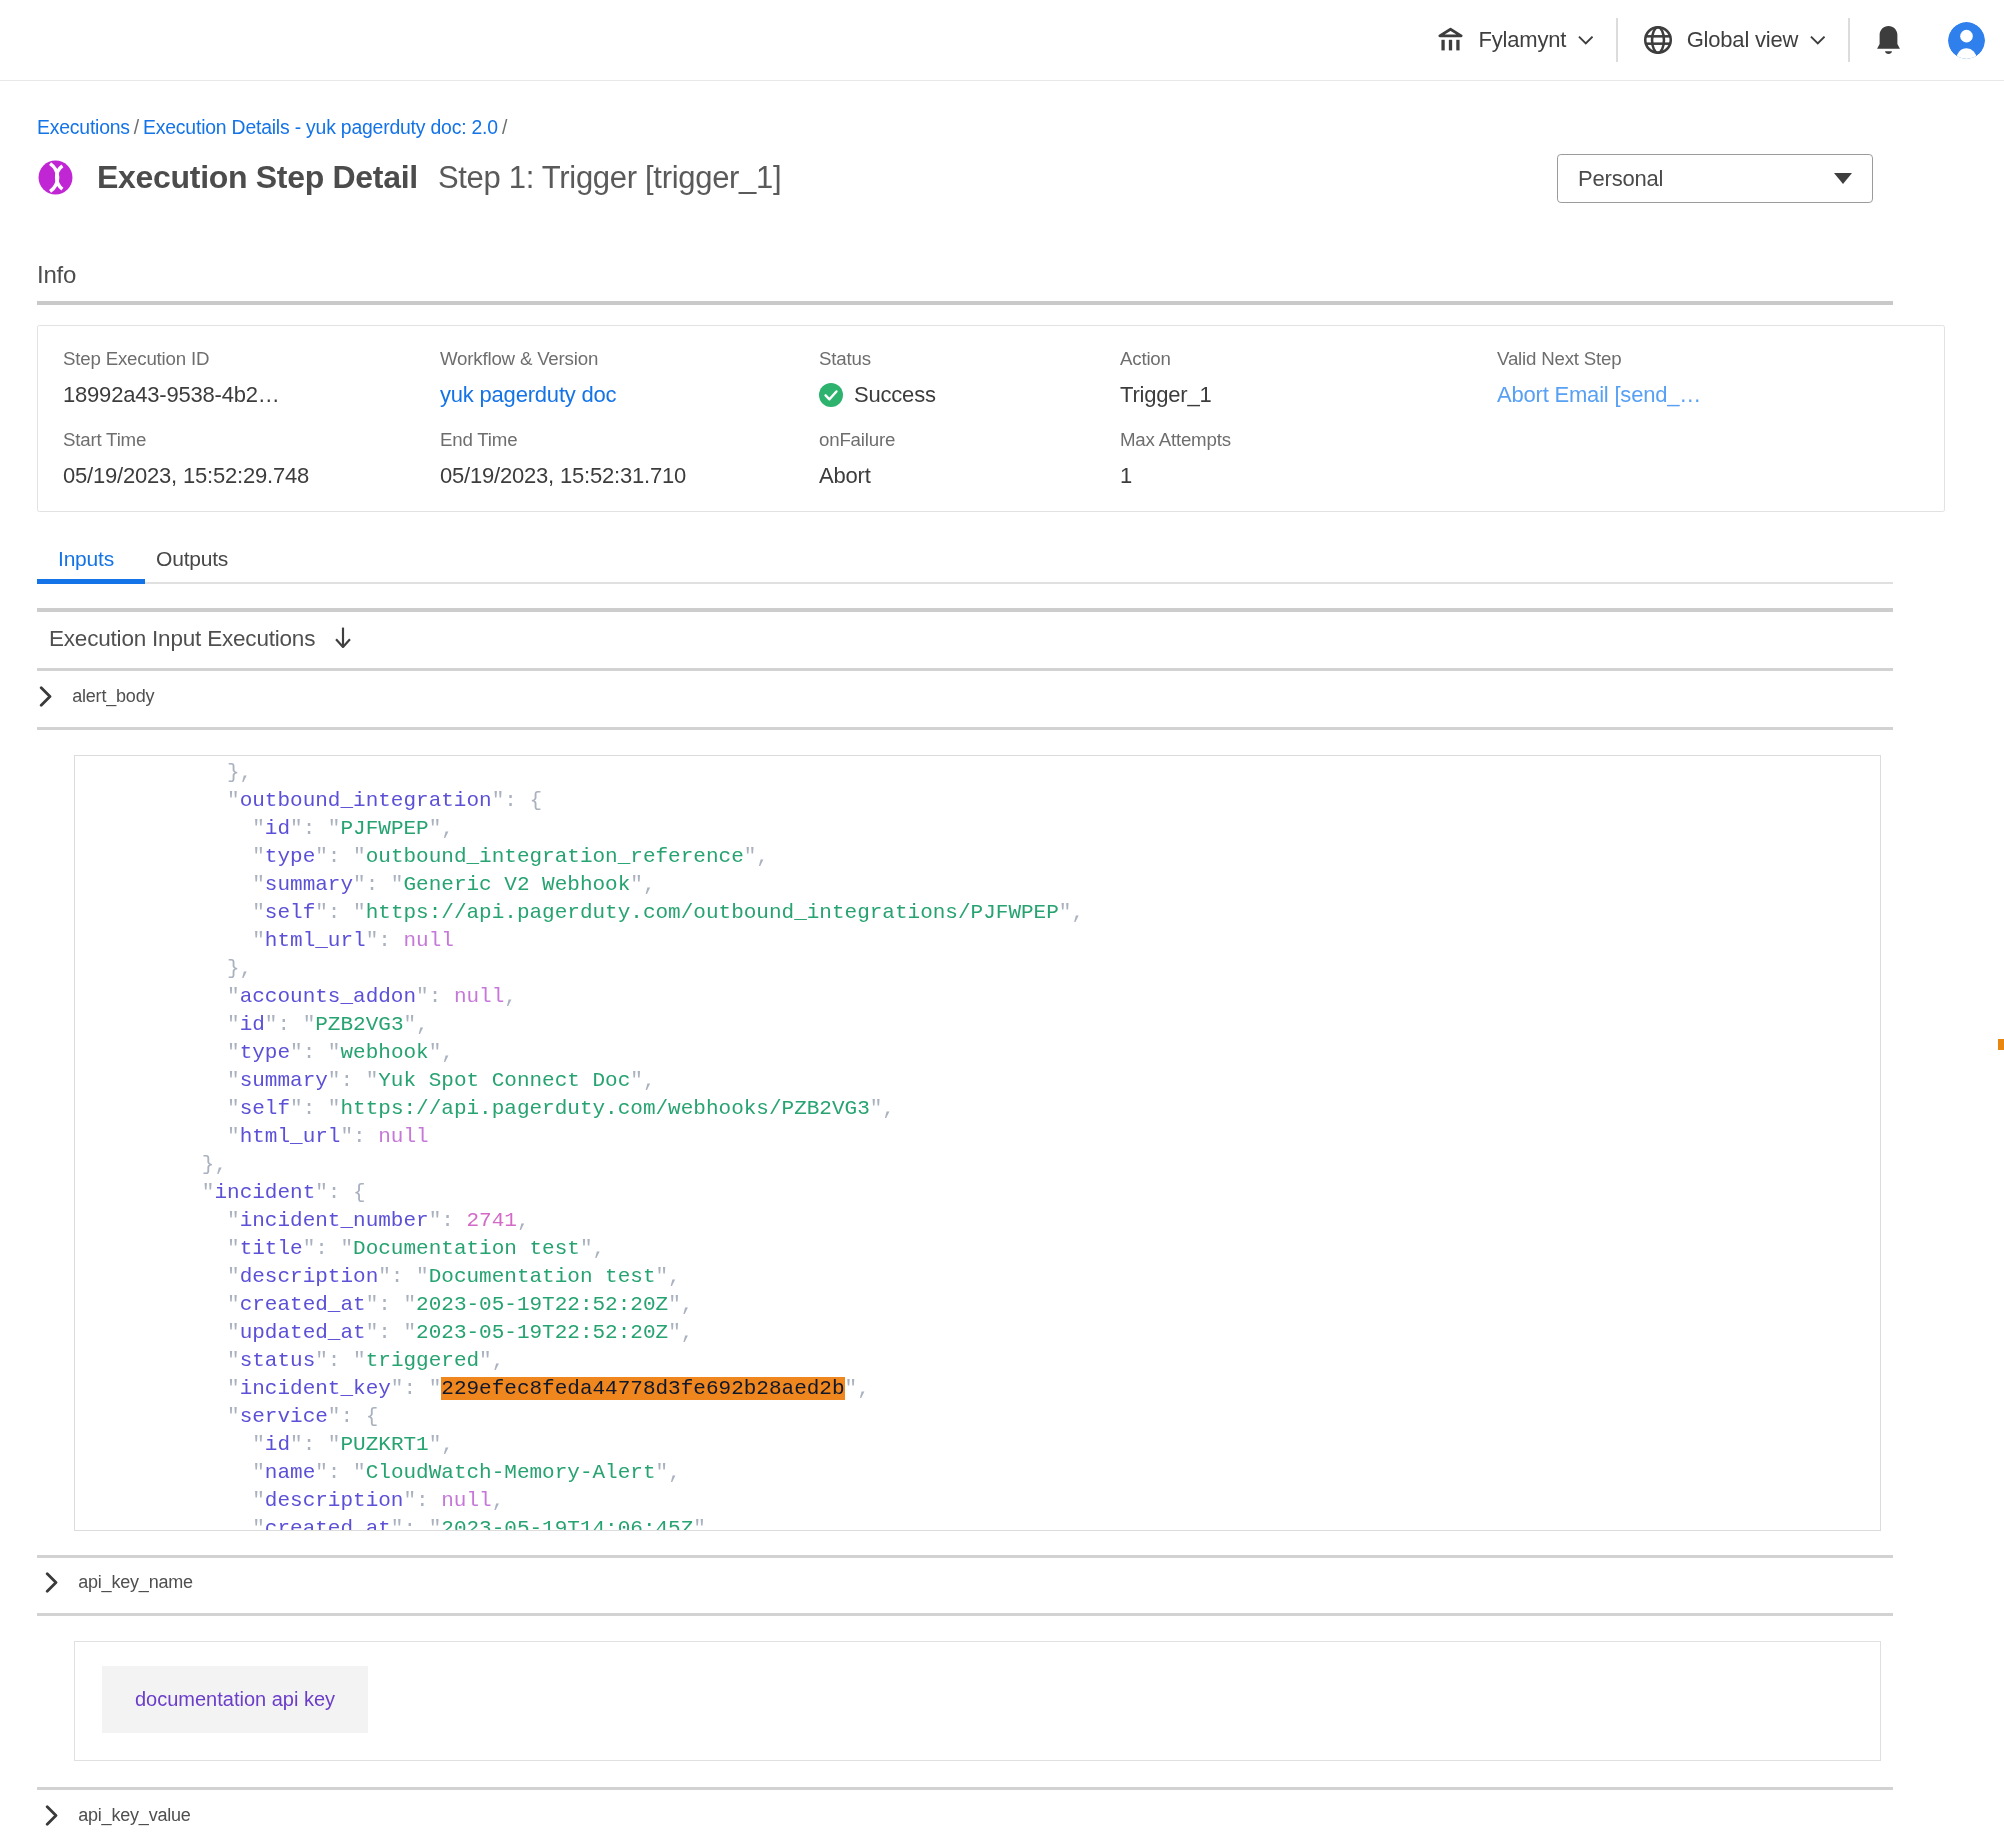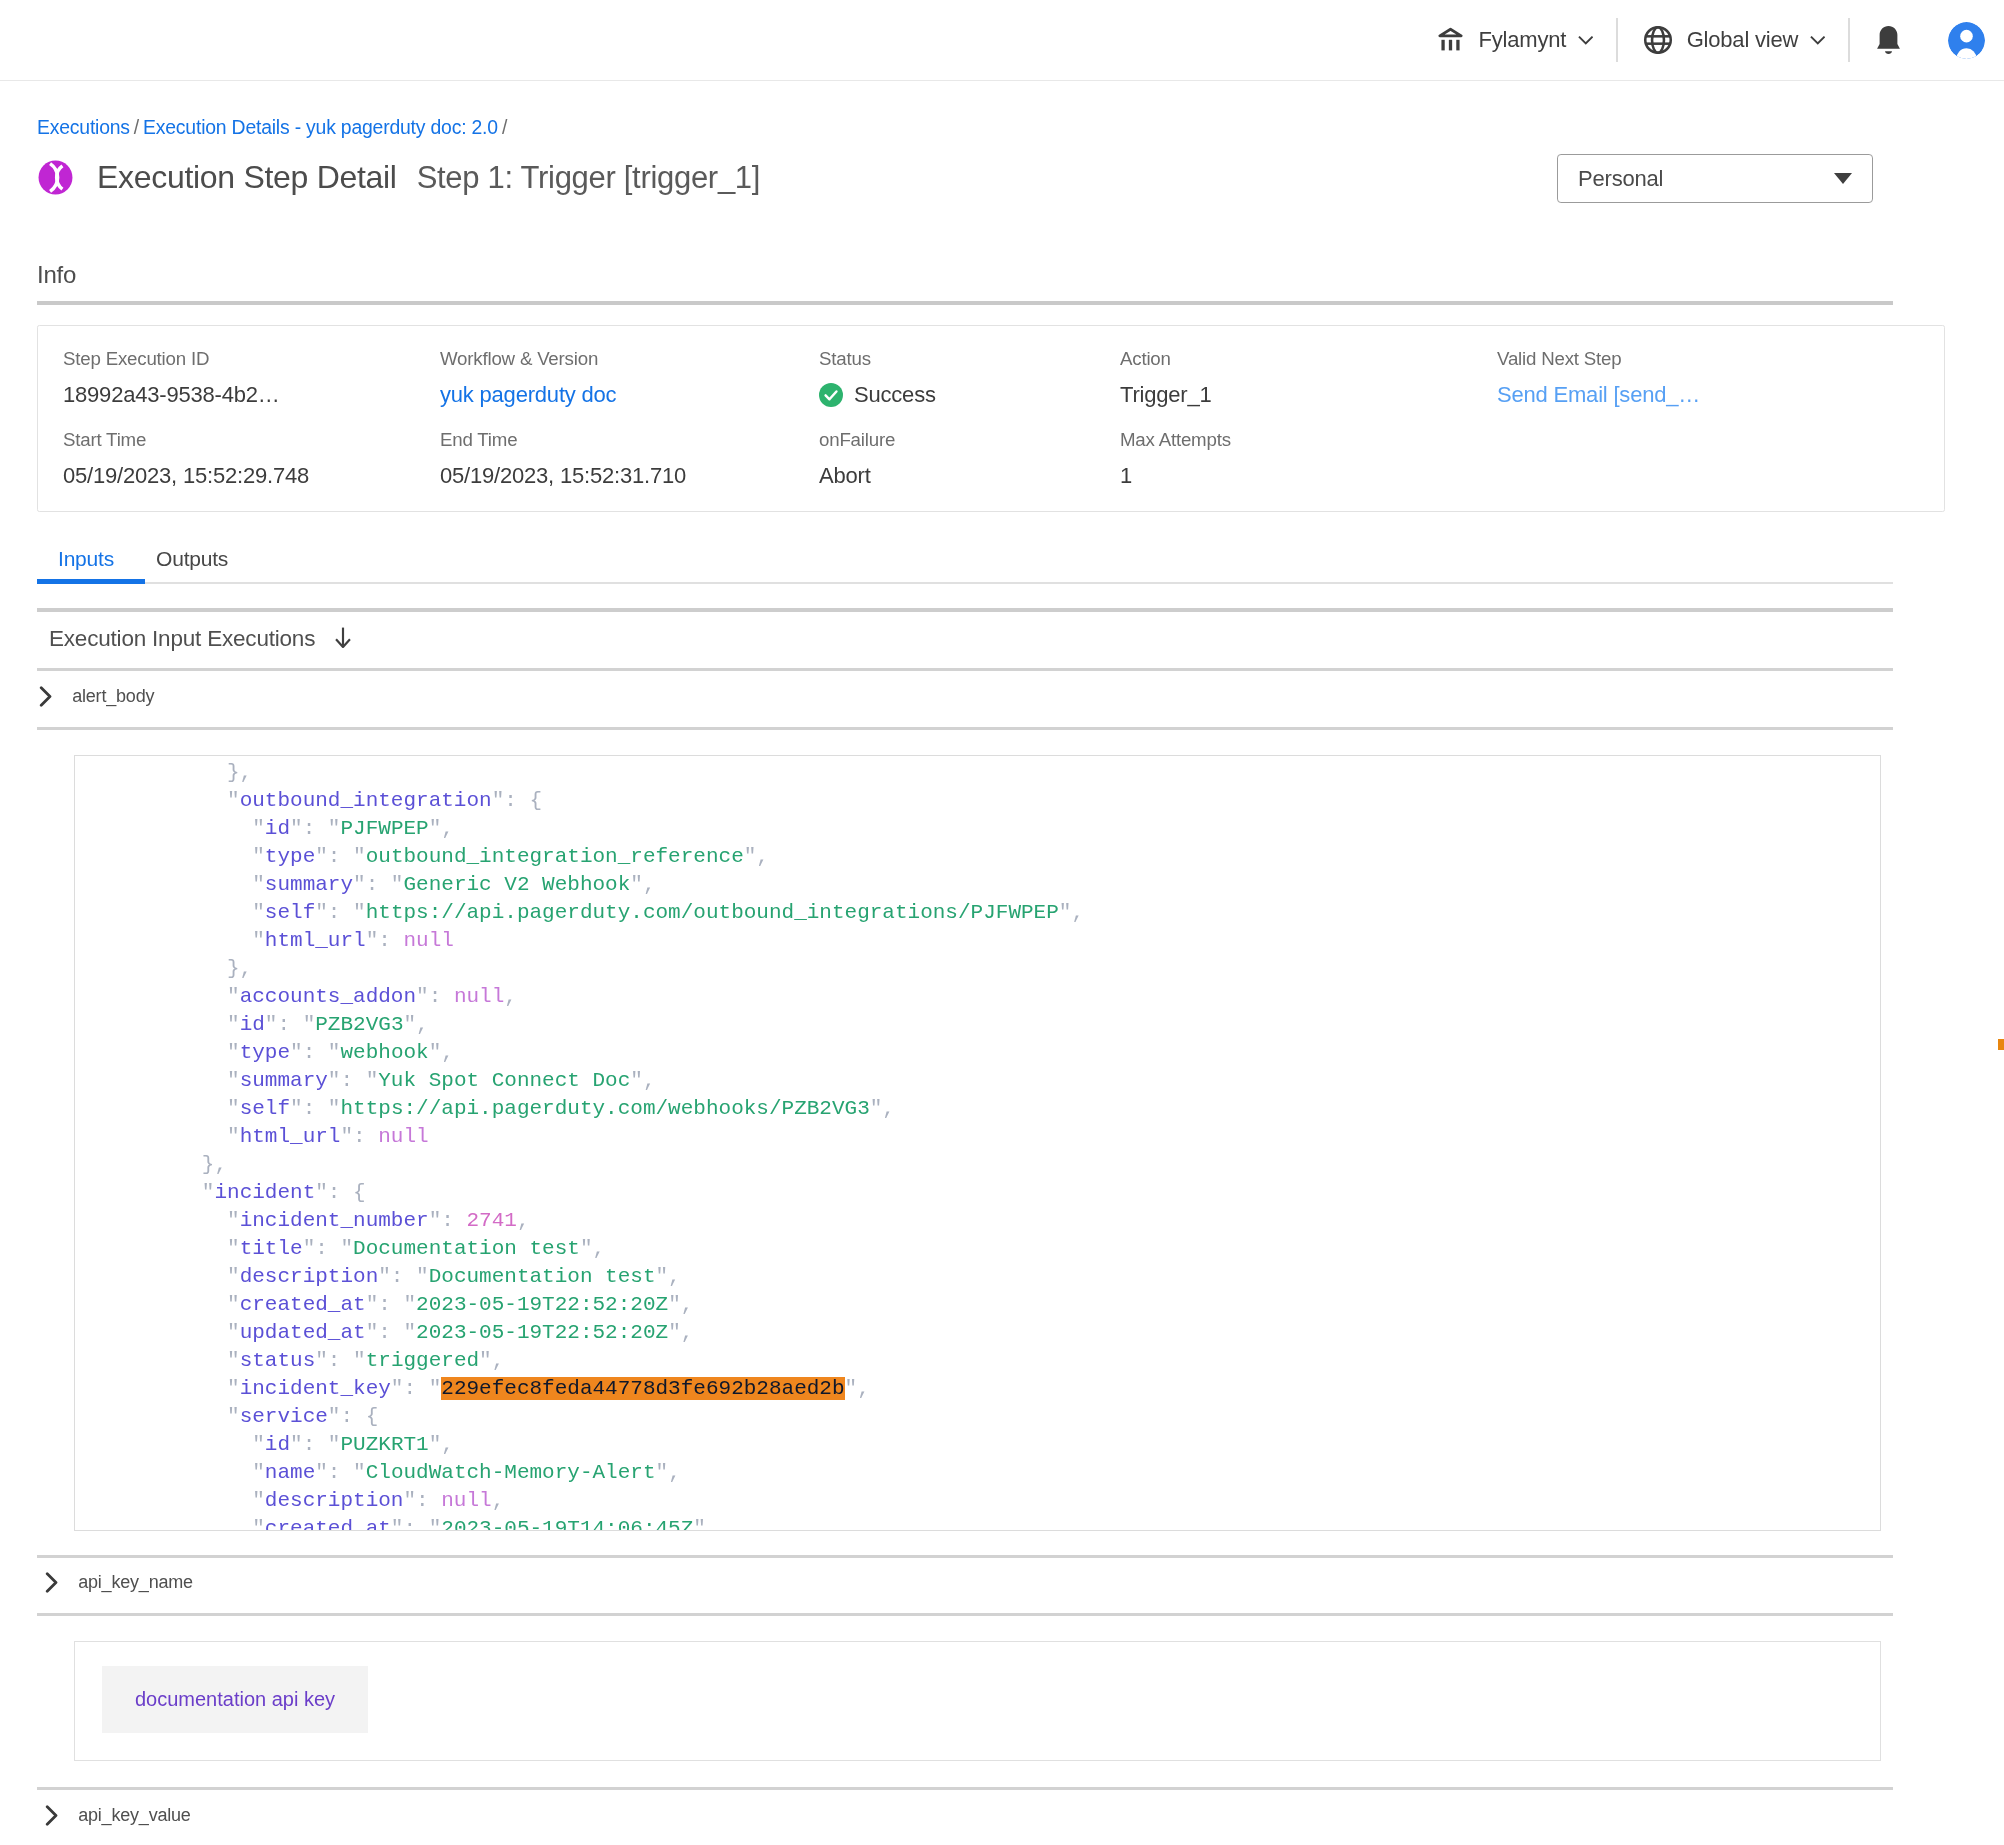--- a/index.html
+++ b/index.html
@@ -24,21 +24,21 @@
   
   .breadcrumb{
     position:absolute;left:37px;top:116px;display:flex;align-items:center;gap:4px;
     font-size:19.4px;letter-spacing:-0.2px;
   }
   .crumb{color:#1473e6;cursor:pointer;text-decoration:none;}
   .crumb-sep{color:#6e6e6e;}
   
   .titlebar{position:absolute;left:37px;top:159px;display:flex;align-items:center;}
   .logo{width:37px;height:37px;margin-right:23px;flex:0 0 auto;}
-  .page-title{font-size:32px;font-weight:400;color:#4c4c4c;letter-spacing:-0.3px;}
+  .page-title{font-size:32px;font-weight:700;color:#4c4c4c;letter-spacing:-0.3px;}
   .page-subtitle{font-size:31px;font-weight:400;color:#5a5a5a;margin-left:20px;letter-spacing:-0.3px;}
   .scope-select{
     position:absolute;left:1557px;top:154px;width:316px;height:49px;box-sizing:border-box;
     border:1.6px solid #9b9b9b;border-radius:3.9px;background:#fff;
     display:flex;align-items:center;justify-content:space-between;
     padding:0 20px;cursor:pointer;
   }
   .scope-select .val{font-size:22px;color:#4a4a4a;letter-spacing:-0.2px;}
   .select-caret{width:0;height:0;border-left:9.3px solid transparent;border-right:9.3px solid transparent;border-top:11.7px solid #3f3f3f;}
   
@@ -217,21 +217,21 @@
       </span>
       <span>Success</span>
     </div>
   </div>
   <div class="cell c3 r0">
     <div class="lbl">Action</div>
     <div class="val">Trigger_1</div>
   </div>
   <div class="cell c4 r0">
     <div class="lbl">Valid Next Step</div>
-    <div class="val link-light">Send Email [send_…</div>
+    <div class="val link-light">Abort Email [send_…</div>
   </div>
   <div class="cell c0 r1">
     <div class="lbl">Start Time</div>
     <div class="val">05/19/2023, 15:52:29.748</div>
   </div>
   <div class="cell c1 r1">
     <div class="lbl">End Time</div>
     <div class="val">05/19/2023, 15:52:31.710</div>
   </div>
   <div class="cell c2 r1">

